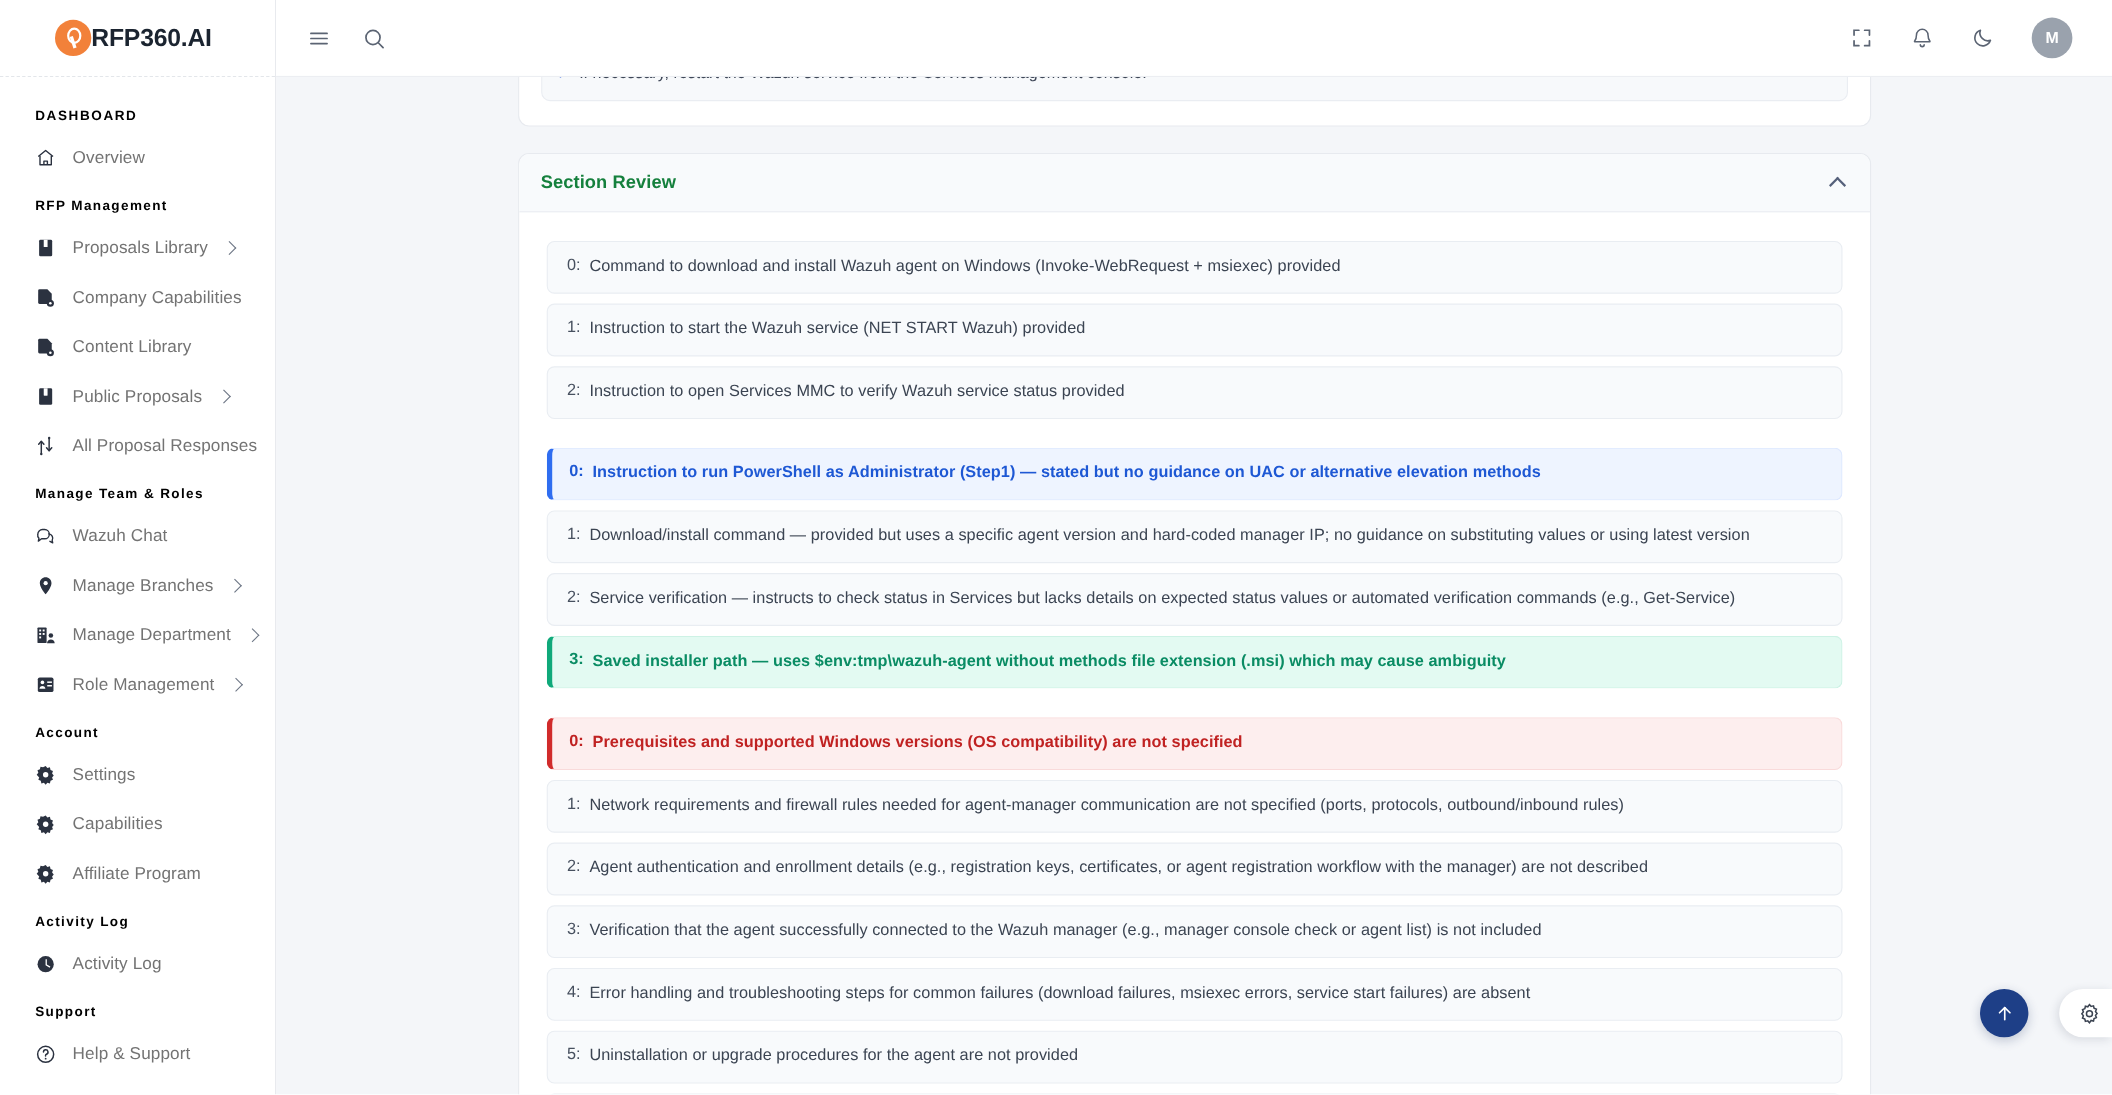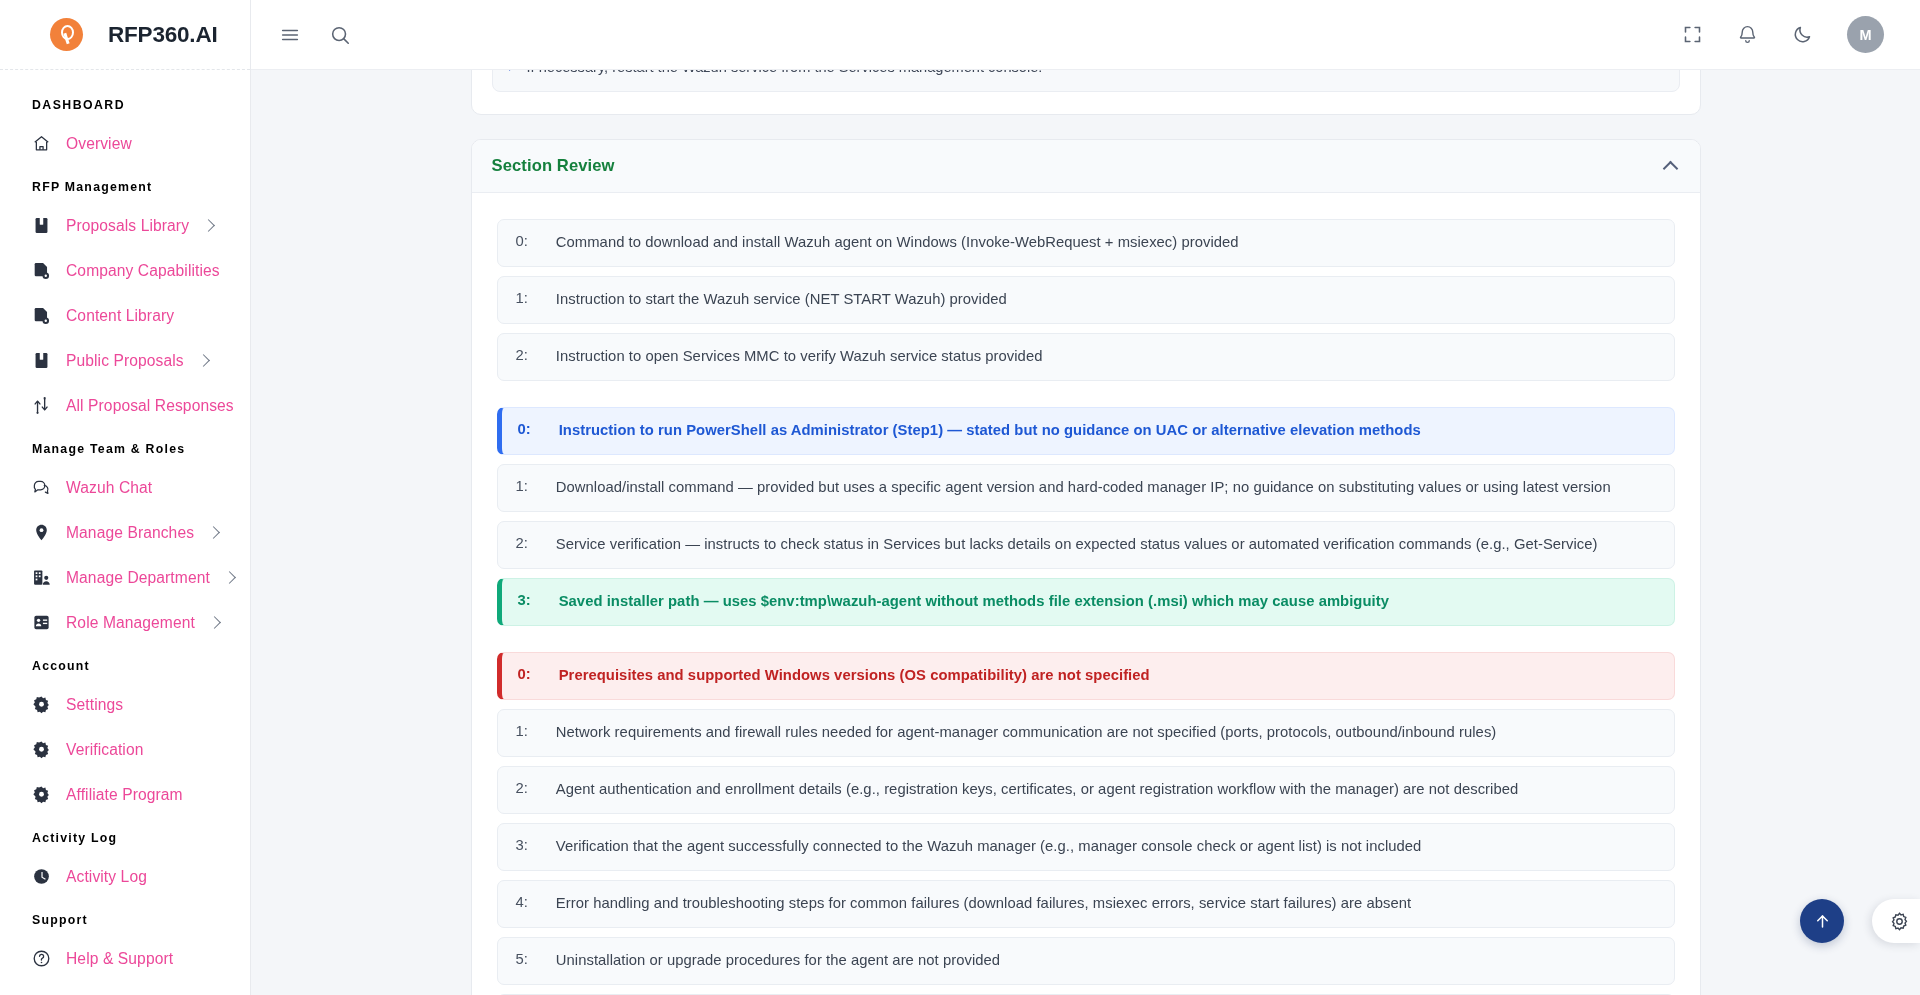--- a/index.html
+++ b/index.html
@@ -17,21 +17,21 @@
   
   .sidebar {
     width: 251px; min-width: 251px; height: 995px;
     background: #ffffff;
     border-right: 1px solid #e8eaee;
     overflow: hidden;
     position: relative;
   }
   .brand {
     height: 70px; display: flex; align-items: center;
-    padding-left: 50px; gap: 25px;
+    padding-left: 50px; gap: 0;
     border-bottom: 1px dashed #e3e6ea;
   }
   .brand-mark {
     width: 33px; height: 33px; border-radius: 50%;
     background: #f2813a; position: relative; flex: none;
   }
   .brand-mark::before {
     content: ""; position: absolute; left: 11px; top: 7px;
     width: 9px; height: 11px; border: 2.6px solid #ffffff;
     border-radius: 50% 50% 50% 50%/ 50% 50% 50% 50%;
@@ -52,21 +52,21 @@
     color: #000000; font-weight: 600;
     padding: 14px 0 9px 32px; text-transform: none;
   }
   .nav-head.caps { text-transform: uppercase; letter-spacing: 1.45px; }
   .nav-item {
     display: flex; align-items: center;
     height: 45px; padding: 0 18px 0 32px;
     gap: 15px; cursor: pointer; position: relative;
   }
   .nav-label {
-    font-size: 15.6px; color: #ec4899; flex: 1;
+    font-size: 15.6px; color: #737373; flex: 1;
     white-space: nowrap; letter-spacing: .1px;
   }
   .nav-ico { width: 19px; height: 19px; flex: none; color: #2b3240; display: block; }
   .nav-ico svg { display: block; width: 19px; height: 19px; }
   .chev {
     width: 9px; height: 9px; border-right: 1.8px solid #6d7685;
     border-bottom: 1.8px solid #6d7685; transform: rotate(-45deg);
     margin-right: 42px; flex: none;
   }
 
@@ -139,21 +139,21 @@
   .group { display: flex; flex-direction: column; gap: 9px; }
   .group + .group { margin-top: 26px; }
 
   .rev-item {
     display: flex; align-items: flex-start; gap: 8px;
     background: #f8fafc; border: 1px solid #e9edf2;
     border-radius: 7px; padding: 13px 18px 13px 18px;
     min-height: 48px; cursor: pointer;
   }
   .rev-idx { font-size: 14.8px; color: #47505f; flex: none; }
-  .rev-text { font-size: 14.8px; color: #3b4452; line-height: 1.35; letter-spacing: .05px; margin-left: 20px; }
+  .rev-text { font-size: 14.8px; color: #3b4452; line-height: 1.35; letter-spacing: .05px; }
 
   .rev-item.hl-blue {
     background: #eef4ff; border: 1px solid #dde8ff;
     border-left: 5px solid #2f6df0; border-radius: 7px;
     padding-left: 16px;
   }
   .rev-item.hl-blue .rev-idx,
   .rev-item.hl-blue .rev-text { color: #1e58d4; font-weight: 700; }
 
   .rev-item.hl-green {
@@ -328,21 +328,21 @@
           </span>
           <span class="nav-label">Settings</span>
         </div>
         <div class="nav-item">
           <span class="nav-ico">
             <svg viewBox="0 0 24 24" fill="currentColor">
               <path d="M12 1.8l2 2.2 2.9-.7.7 2.9 2.8 1.2-1 2.8 1.9 2.3-1.9 2.3 1 2.8-2.8 1.2-.7 2.9-2.9-.7-2 2.2-2-2.2-2.9.7-.7-2.9-2.8-1.2 1-2.8L1.7 11.7 3.6 9.4l-1-2.8 2.8-1.2.7-2.9 2.9.7z"></path>
               <circle cx="12" cy="11.7" r="3.1" fill="#fff"></circle>
             </svg>
           </span>
-          <span class="nav-label">Verification</span>
+          <span class="nav-label">Capabilities</span>
         </div>
         <div class="nav-item">
           <span class="nav-ico">
             <svg viewBox="0 0 24 24" fill="currentColor">
               <path d="M12 1.8l2 2.2 2.9-.7.7 2.9 2.8 1.2-1 2.8 1.9 2.3-1.9 2.3 1 2.8-2.8 1.2-.7 2.9-2.9-.7-2 2.2-2-2.2-2.9.7-.7-2.9-2.8-1.2 1-2.8L1.7 11.7 3.6 9.4l-1-2.8 2.8-1.2.7-2.9 2.9.7z"></path>
               <circle cx="12" cy="11.7" r="3.1" fill="#fff"></circle>
             </svg>
           </span>
           <span class="nav-label">Affiliate Program</span>
         </div>

